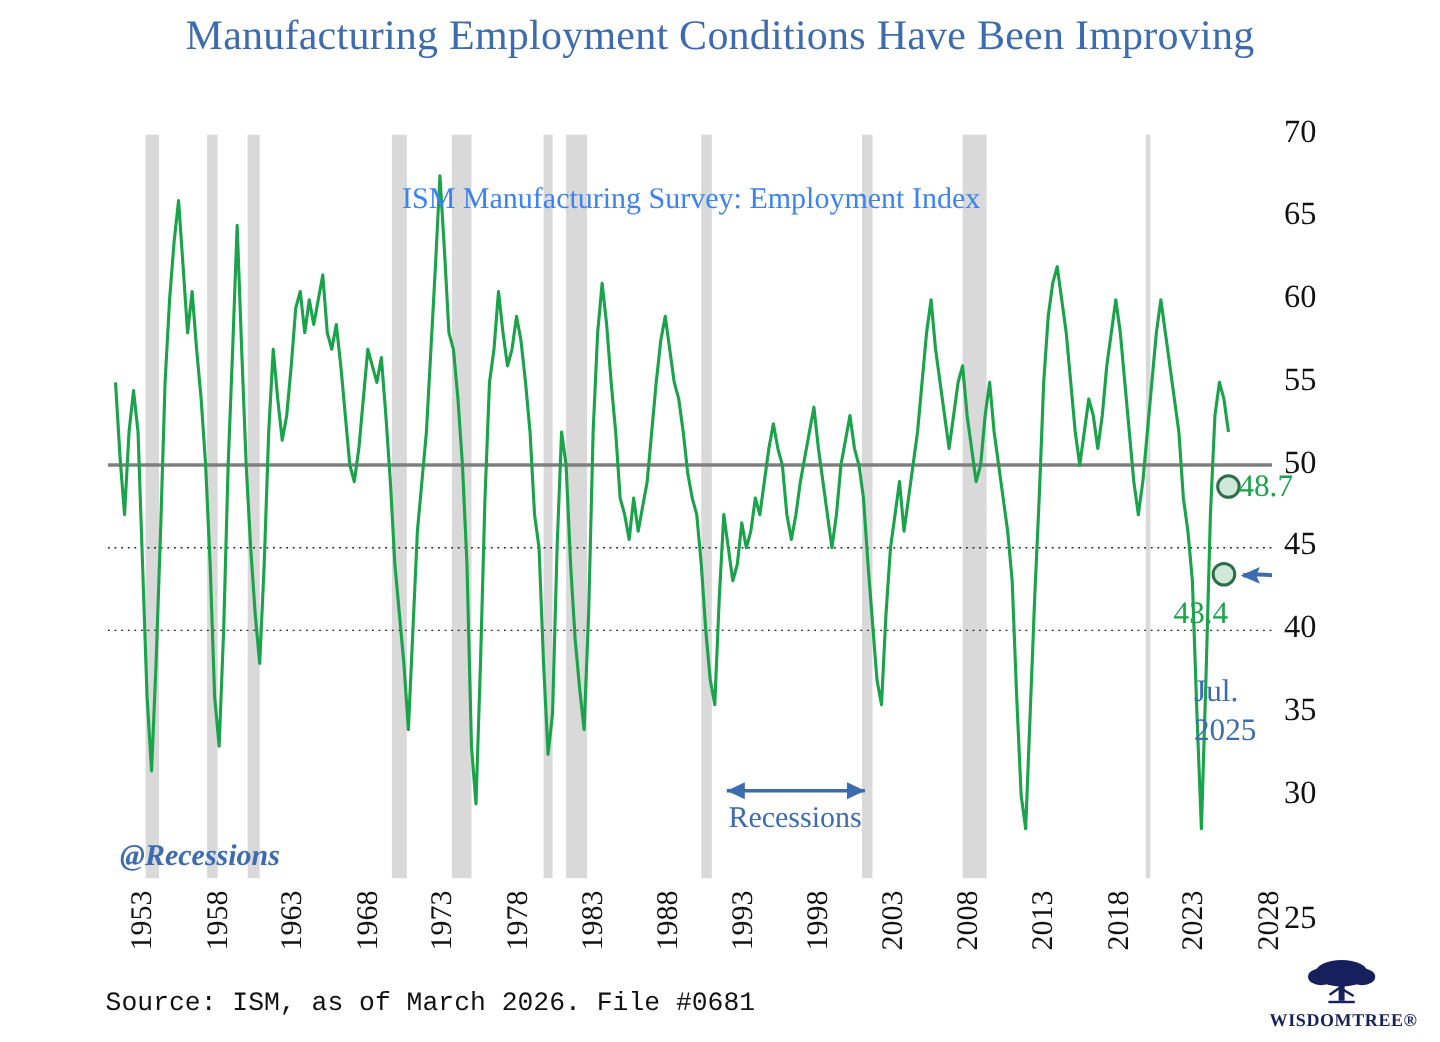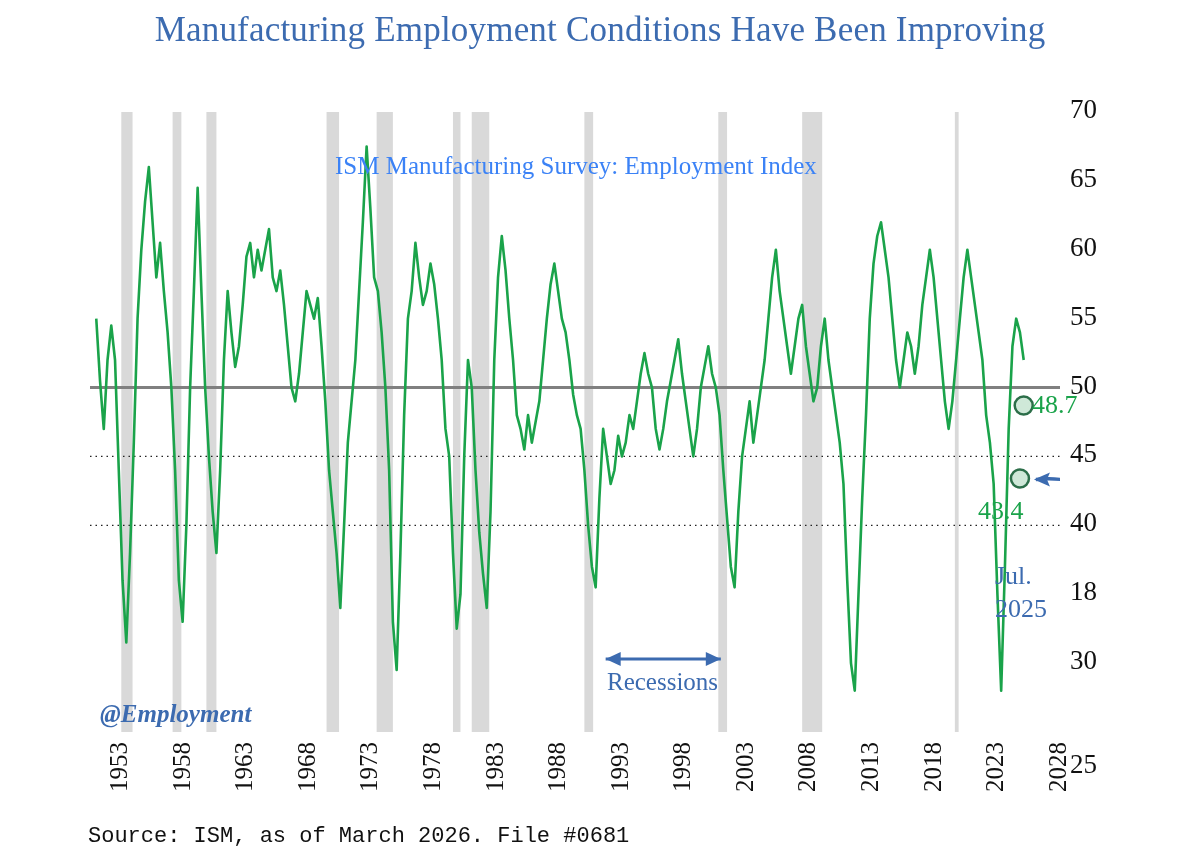--- a/index.html
+++ b/index.html
@@ -177,21 +177,21 @@
         <path d="M 515.6645161290328 546.9777777777778 l 15 -7 l 0 14 z" fill="#3c6bb0"></path>
         <path d="M 630.8129032258076 546.9777777777778 l -15 -7 l 0 14 z" fill="#3c6bb0"></path>
       </svg>
   </div>
 
   <div class="series-label">ISM Manufacturing Survey: Employment Index</div>
 
   <div class="y-axis-labels" id="y-labels">
       <span style="top: 651px; text-align: center;">25</span>
       <span style="top: 547.111px;">30</span>
-      <span style="top: 478.222px;">18</span>
+      <span style="top: 478.222px;">35</span>
       <span style="top: 409.333px;">40</span>
       <span style="top: 340.444px;">45</span>
       <span style="top: 271.556px;">50</span>
       <span style="top: 202.667px;">55</span>
       <span style="top: 133.778px;">60</span>
       <span style="top: 64.8889px;">65</span>
       <span style="top: -4px;">70</span>
     </div>
   <div class="x-axis-labels" id="x-labels">
       <span style="left: 105.032px;">1953</span>
@@ -205,26 +205,39 @@
       <span style="left: 605.677px;">1993</span>
       <span style="left: 668.258px;">1998</span>
       <span style="left: 730.839px;">2003</span>
       <span style="left: 793.419px;">2008</span>
       <span style="left: 856px;">2013</span>
       <span style="left: 918.581px;">2018</span>
       <span style="left: 981.161px;">2023</span>
       <span style="left: 1043.74px;">2028</span>
     </div>
 
-  <div class="handle">@Employment</div>
+  <div class="handle">@Recessions</div>
   <div class="recessions-label">Recessions</div>
 
   <div class="callout-1">48.7</div>
   <div class="callout-2">43.4</div>
   <div class="date-label">
     <div>Jul.</div>
     <div>2025</div>
   </div>
 
   <div class="source">Source: ISM, as of March 2026. File #0681</div>
 
+  <div class="logo">
+    <svg width="70" height="42" viewBox="0 0 70 42">
+      <g fill="#16205c">
+        <ellipse cx="35" cy="15" rx="22" ry="11"></ellipse>
+        <ellipse cx="18" cy="18" rx="11" ry="7"></ellipse>
+        <ellipse cx="52" cy="18" rx="11" ry="7"></ellipse>
+        <rect x="32.5" y="20" width="5" height="18"></rect>
+        <path d="M35 26 L25 33 M35 28 L45 34" stroke="#16205c" stroke-width="2" fill="none"></path>
+        <rect x="24" y="38" width="22" height="2"></rect>
+      </g>
+    </svg>
+    <div class="logo-text">WISDOMTREE®</div>
+  </div>
 
 </div>
 
 </body></html>

